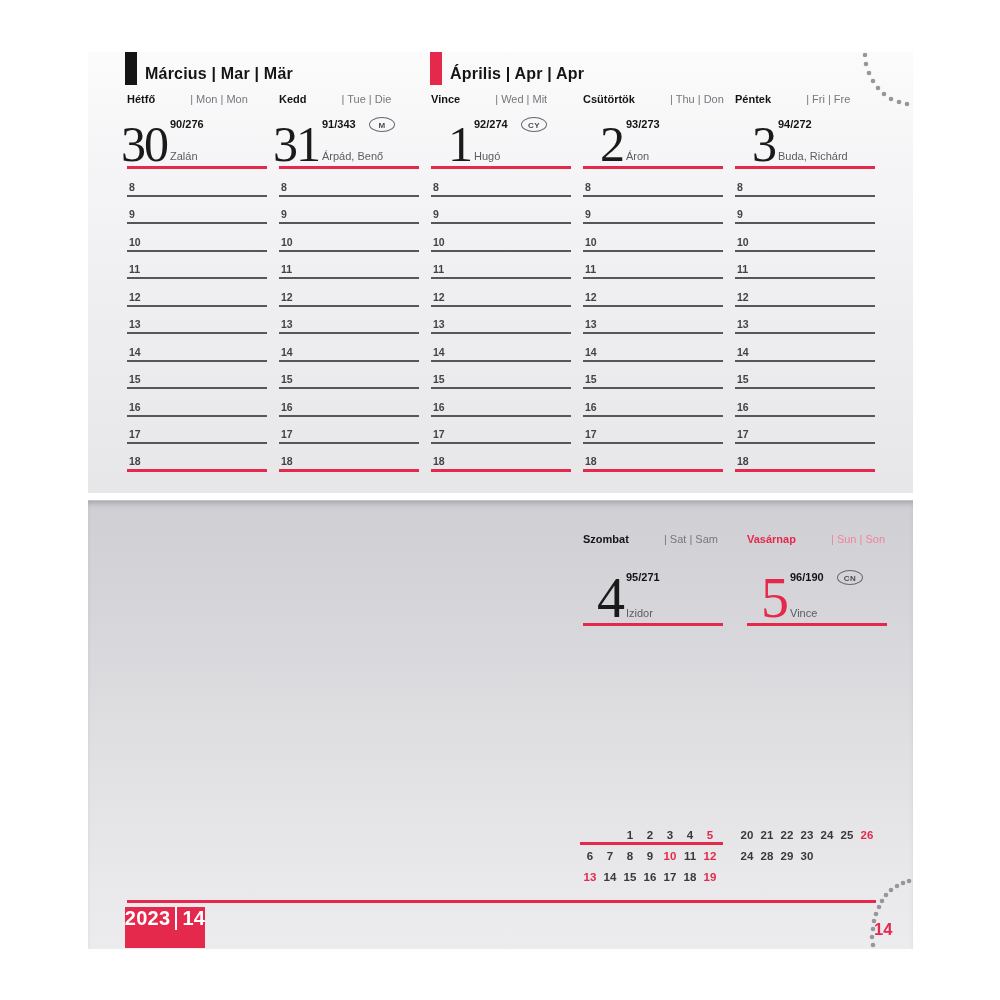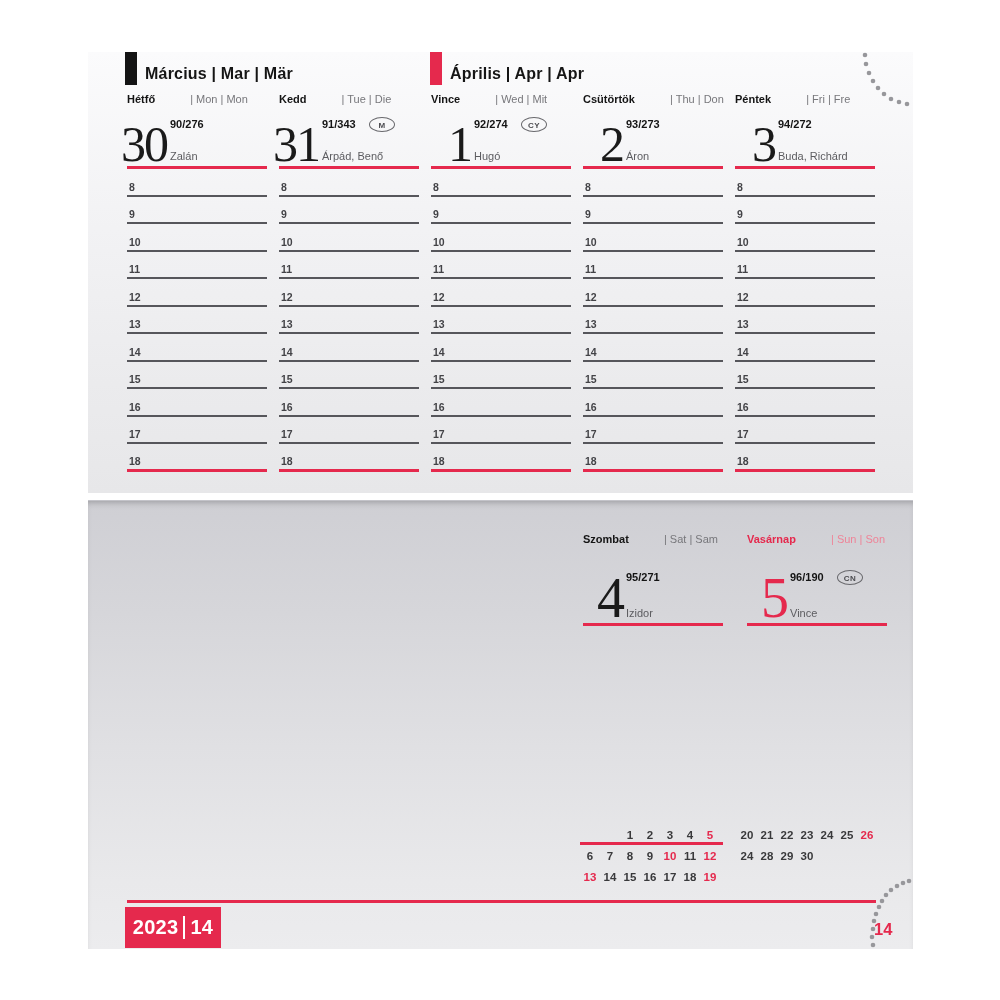--- a/index.html
+++ b/index.html
@@ -59,22 +59,22 @@
   .minical{position:absolute;top:326px;width:143px;}
   #minical-left{left:492px;}
   #minical-right{left:649px;}
   .cal-row{height:21px;line-height:14px;white-space:nowrap;}
   .cal-cell{display:inline-block;width:20px;text-align:center;font-size:11.5px;font-weight:600;color:#39393b;}
   .cal-cell.red{color:#e5294d;}
   .cal-underline{position:absolute;left:0;top:15px;width:143px;height:3px;background:#e5294d;}
 
   
   #footer-line{position:absolute;left:39px;top:399px;width:749px;height:3px;background:#e5294d;}
-  #yearweek-box{position:absolute;left:37px;top:406px;width:96px;height:41px;background:#e5294d;color:#ffffff;
-    display:flex;align-items:center;justify-content:center;font-size:20px;font-weight:bold;letter-spacing:.3px;}
+  #yearweek-box{position:absolute;left:37px;top:406px;width:80px;height:41px;background:#e5294d;color:#ffffff;
+    display:flex;align-items:flex-start;justify-content:center;font-size:20px;font-weight:bold;letter-spacing:.3px;}
   #yearweek-box .wk{border-left:2px solid #ffffff;margin-left:5px;padding-left:5px;}
   #page-number{position:absolute;left:786px;top:419px;font-size:16.5px;font-weight:bold;color:#e5294d;}
 
   
   .dots{position:absolute;left:0;top:0;width:1000px;height:1000px;pointer-events:none;}
 </style>
 </head>
 <body>
 
 <div id="canvas">

